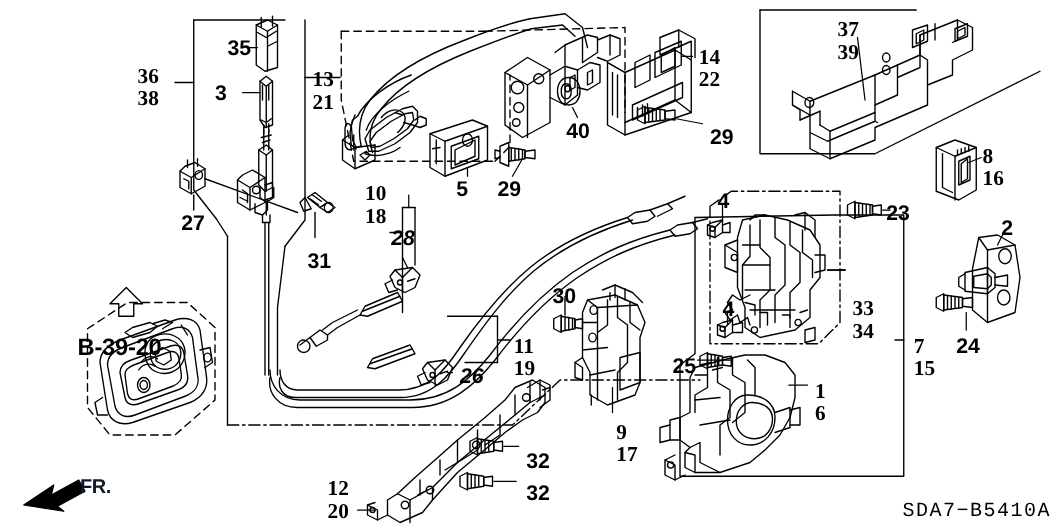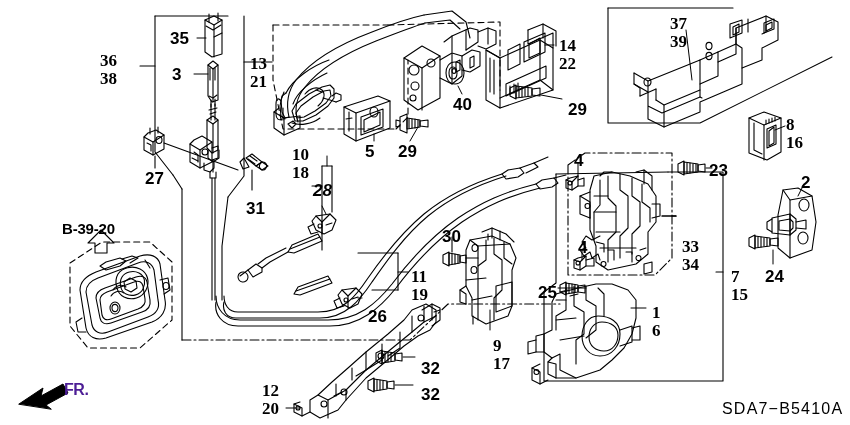--- a/index.html
+++ b/index.html
@@ -25,37 +25,38 @@
     font-weight:700;
     color:#000;
     line-height:1.03;
     white-space:pre;
     letter-spacing:0px;
   }
   .lbl.two{line-height:1.05;font-family:Liberation Serif, serif;}
   .ref{
     position:absolute;
     font-family:"Liberation Sans", sans-serif;
-    font-size:15px;
+    font-size:19px;
     font-weight:700;
     color:#000;
     letter-spacing:-0.2px;
     white-space:nowrap;
+    margin-top:48px;
   }
   .fr{
     position:absolute;
     font-family:"Liberation Sans", sans-serif;
     font-size:16px;
     font-weight:700;
-    color:#4c1d95;
+    color:#0f172a;
     letter-spacing:-0.4px;
   }
   .pnum{
     position:absolute;
-    font-family:Liberation Sans, sans-serif;
+    font-family:Liberation Mono, monospace;
     font-size:16px;
     font-weight:400;
     color:#000;
     letter-spacing:1.2px;
     white-space:nowrap;
   }
 </style>
 </head>
 <body>
 
@@ -600,23 +601,23 @@
         <path d="M395,385 L413,385"></path>
       </g>
 
       <g>
         <path d="M19,404 L43,388 L41,396 L63,384 L68,393 L46,405 L51,409 Z" fill="#000" stroke="#000" stroke-width="1"></path>
       </g>
 
     </g>
   </svg>
 
-  <div class="lbl two" style="left:100px;top:52px;">36
+  <div class="lbl two" style="left:110px;top:52px;">36
 38</div>
-  <div class="lbl" style="left:170px;top:30px;">35</div>
+  <div class="lbl" style="left:182px;top:30px;">35</div>
   <div class="lbl" style="left:172px;top:66px;">3</div>
   <div class="lbl two" style="left:250px;top:55px;">13
 21</div>
   <div class="lbl" style="left:145px;top:170px;">27</div>
   <div class="lbl" style="left:246px;top:200px;">31</div>
   <div class="lbl" style="left:365px;top:143px;">5</div>
   <div class="lbl" style="left:398px;top:143px;">29</div>
   <div class="lbl" style="left:453px;top:96px;text-align:right;">40</div>
   <div class="lbl two" style="left:559px;top:37px;">14
 22</div>
@@ -635,21 +636,21 @@
   <div class="lbl two" style="left:731px;top:268px;">7
 15</div>
   <div class="lbl" style="left:538px;top:284px;">25</div>
   <div class="lbl two" style="left:652px;top:304px;">1
 6</div>
   <div class="lbl two" style="left:292px;top:146px;">10
 18</div>
   <div class="lbl" style="left:313px;top:182px;font-style:italic;">28</div>
   <div class="lbl two" style="left:411px;top:268px;">11
 19</div>
-  <div class="lbl" style="left:368px;top:308px;">26</div>
+  <div class="lbl" style="left:368px;top:292px;font-style:italic;">26</div>
   <div class="lbl" style="left:442px;top:228px;">30</div>
   <div class="lbl two" style="left:493px;top:337px;">9
 17</div>
   <div class="lbl two" style="left:262px;top:382px;">12
 20</div>
   <div class="lbl" style="left:421px;top:360px;">32</div>
   <div class="lbl" style="left:421px;top:386px;">32</div>
 
   <div class="ref" style="left:62px;top:220px;">B-39-20</div>
   <div class="fr" style="left:64px;top:381px;">FR.</div>

